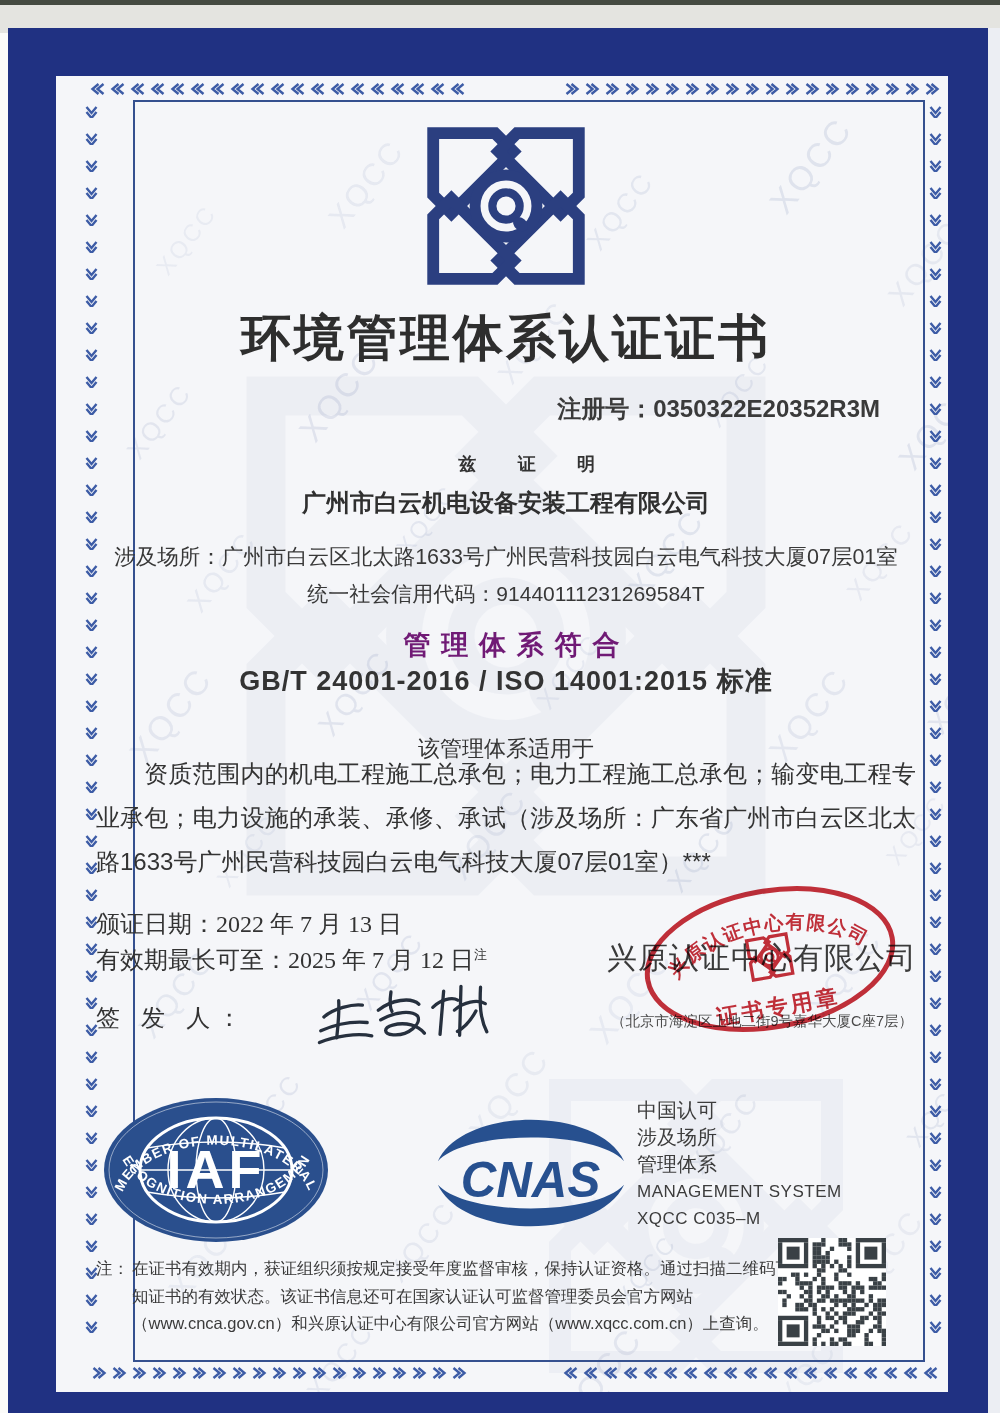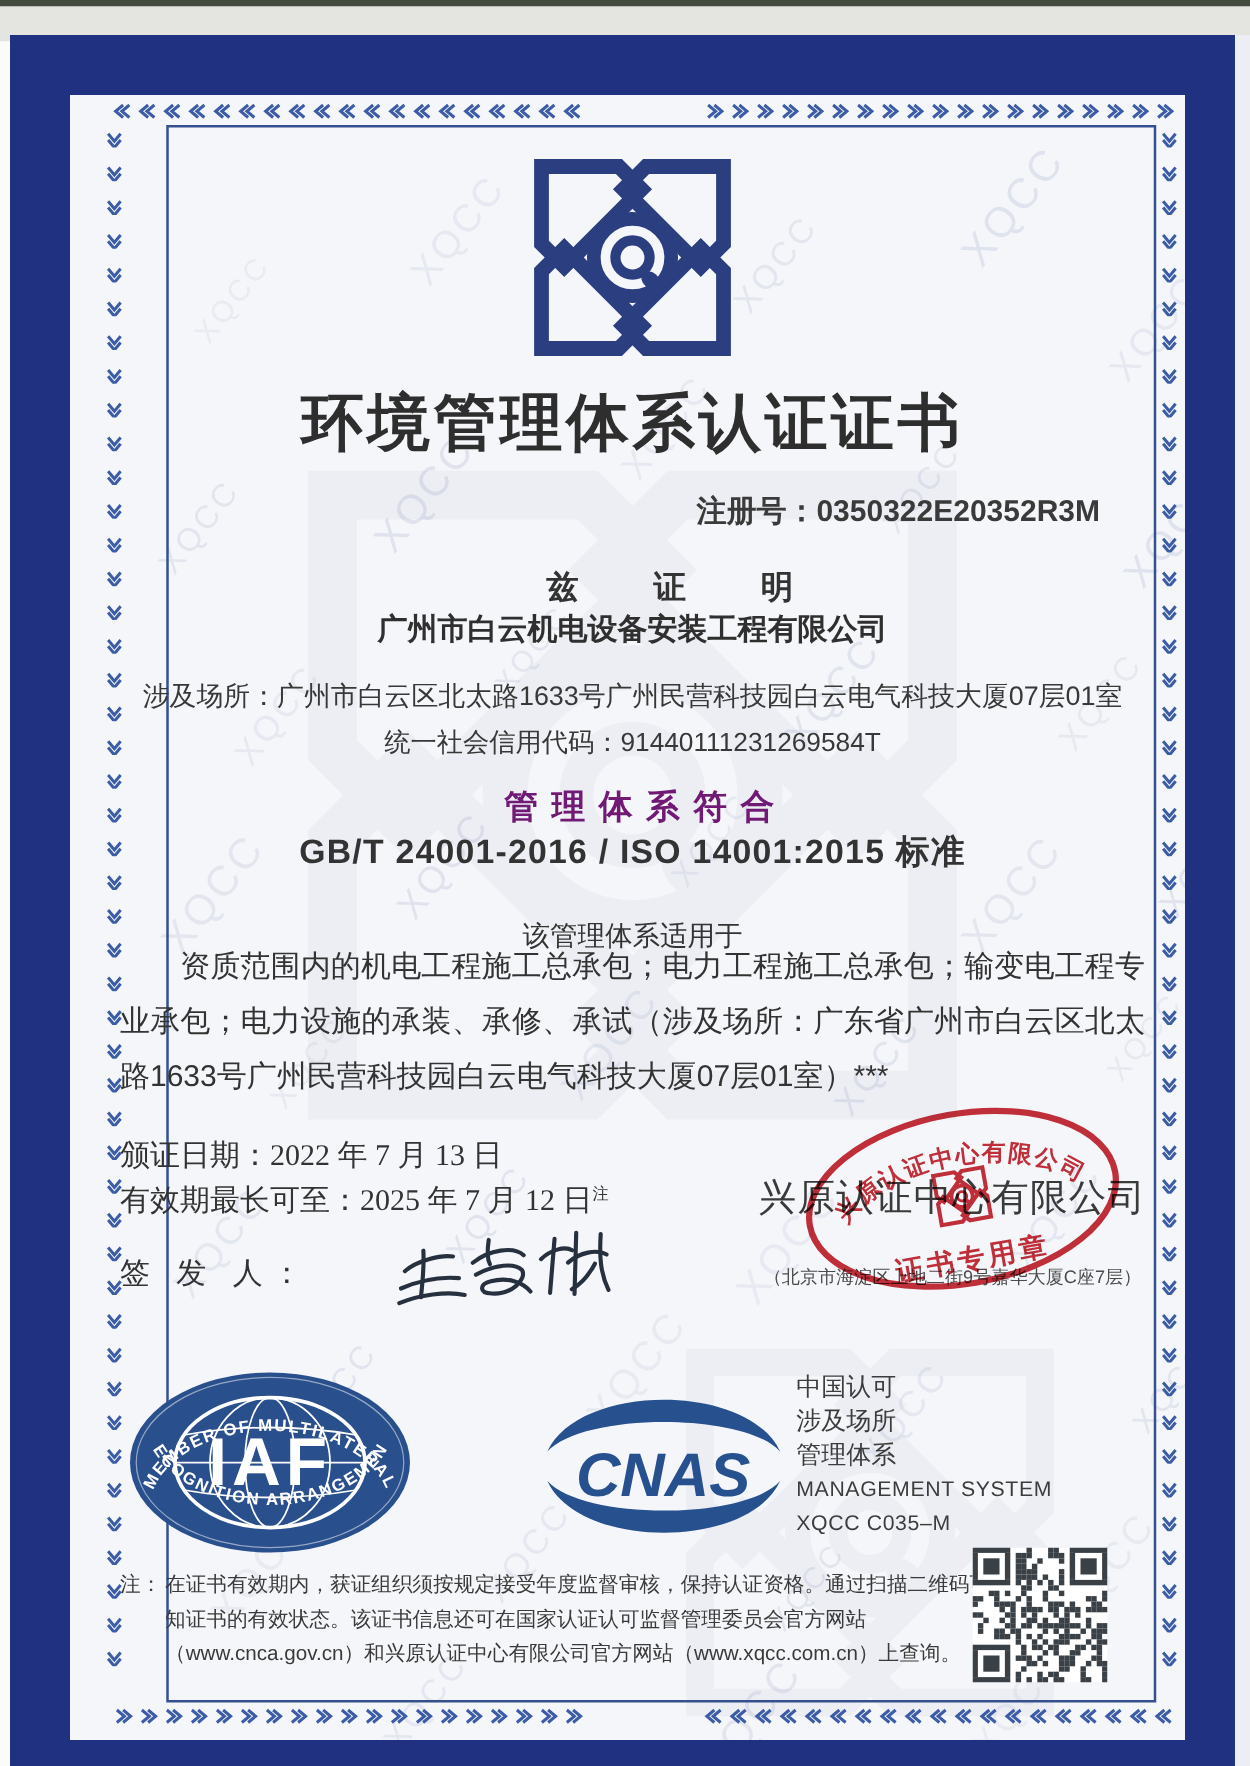--- a/index.html
+++ b/index.html
@@ -23,21 +23,21 @@
   .chev-col.left{left:28px;} .chev-col.right{left:872px;}
   
   .wm{position:absolute;color:rgba(128,144,186,0.20);letter-spacing:3px;transform:rotate(-52deg);white-space:nowrap;pointer-events:none;}
   .wm-logo{position:absolute;color:#62749f;pointer-events:none;}
   
   .content{position:absolute;left:40px;top:0;width:820px;height:1316px;}
   .cblock{position:absolute;left:0;width:100%;text-align:center;}
   .logo-top{position:absolute;left:50%;top:39px;transform:translateX(-50%);width:184px;height:182px;color:#2b3f80;}
   .title{top:229px;font-size:50px;font-weight:700;letter-spacing:3px;color:#2e2e2e;}
   .regline{top:317px;text-align:right;padding-right:36px;box-sizing:border-box;font-size:24px;font-weight:700;color:#3a3a3a;}
-  .certify{top:376px;font-size:26px;font-weight:600;letter-spacing:2.3em;padding-left:2.3em;color:#333;}
+  .certify{top:376px;font-size:18px;font-weight:600;letter-spacing:2.3em;padding-left:2.3em;color:#333;}
   .company{top:411px;font-size:24px;font-weight:700;color:#2f2f2f;}
   .addr{top:466px;font-size:21.5px;color:#383838;}
   .credit{top:504px;font-size:21px;color:#383838;}
   .conform{top:551px;font-size:27px;font-weight:600;letter-spacing:.4em;padding-left:.4em;color:#701a75;}
   .standard{top:587px;font-size:27px;font-weight:700;letter-spacing:1px;color:#333;}
   .scopehead{top:658px;font-size:22px;color:#333;}
   .scope{top:676px;font-size:24px;line-height:44px;text-align:justify;text-indent:2em;color:#333;}
   .dateline{position:absolute;left:0;font-size:24px;color:#333;}
   .dateline .val{font-family:"Liberation Serif","DejaVu Serif",serif;margin-top:16px;}
   .issue{top:832px;} .expiry{top:868px;}

